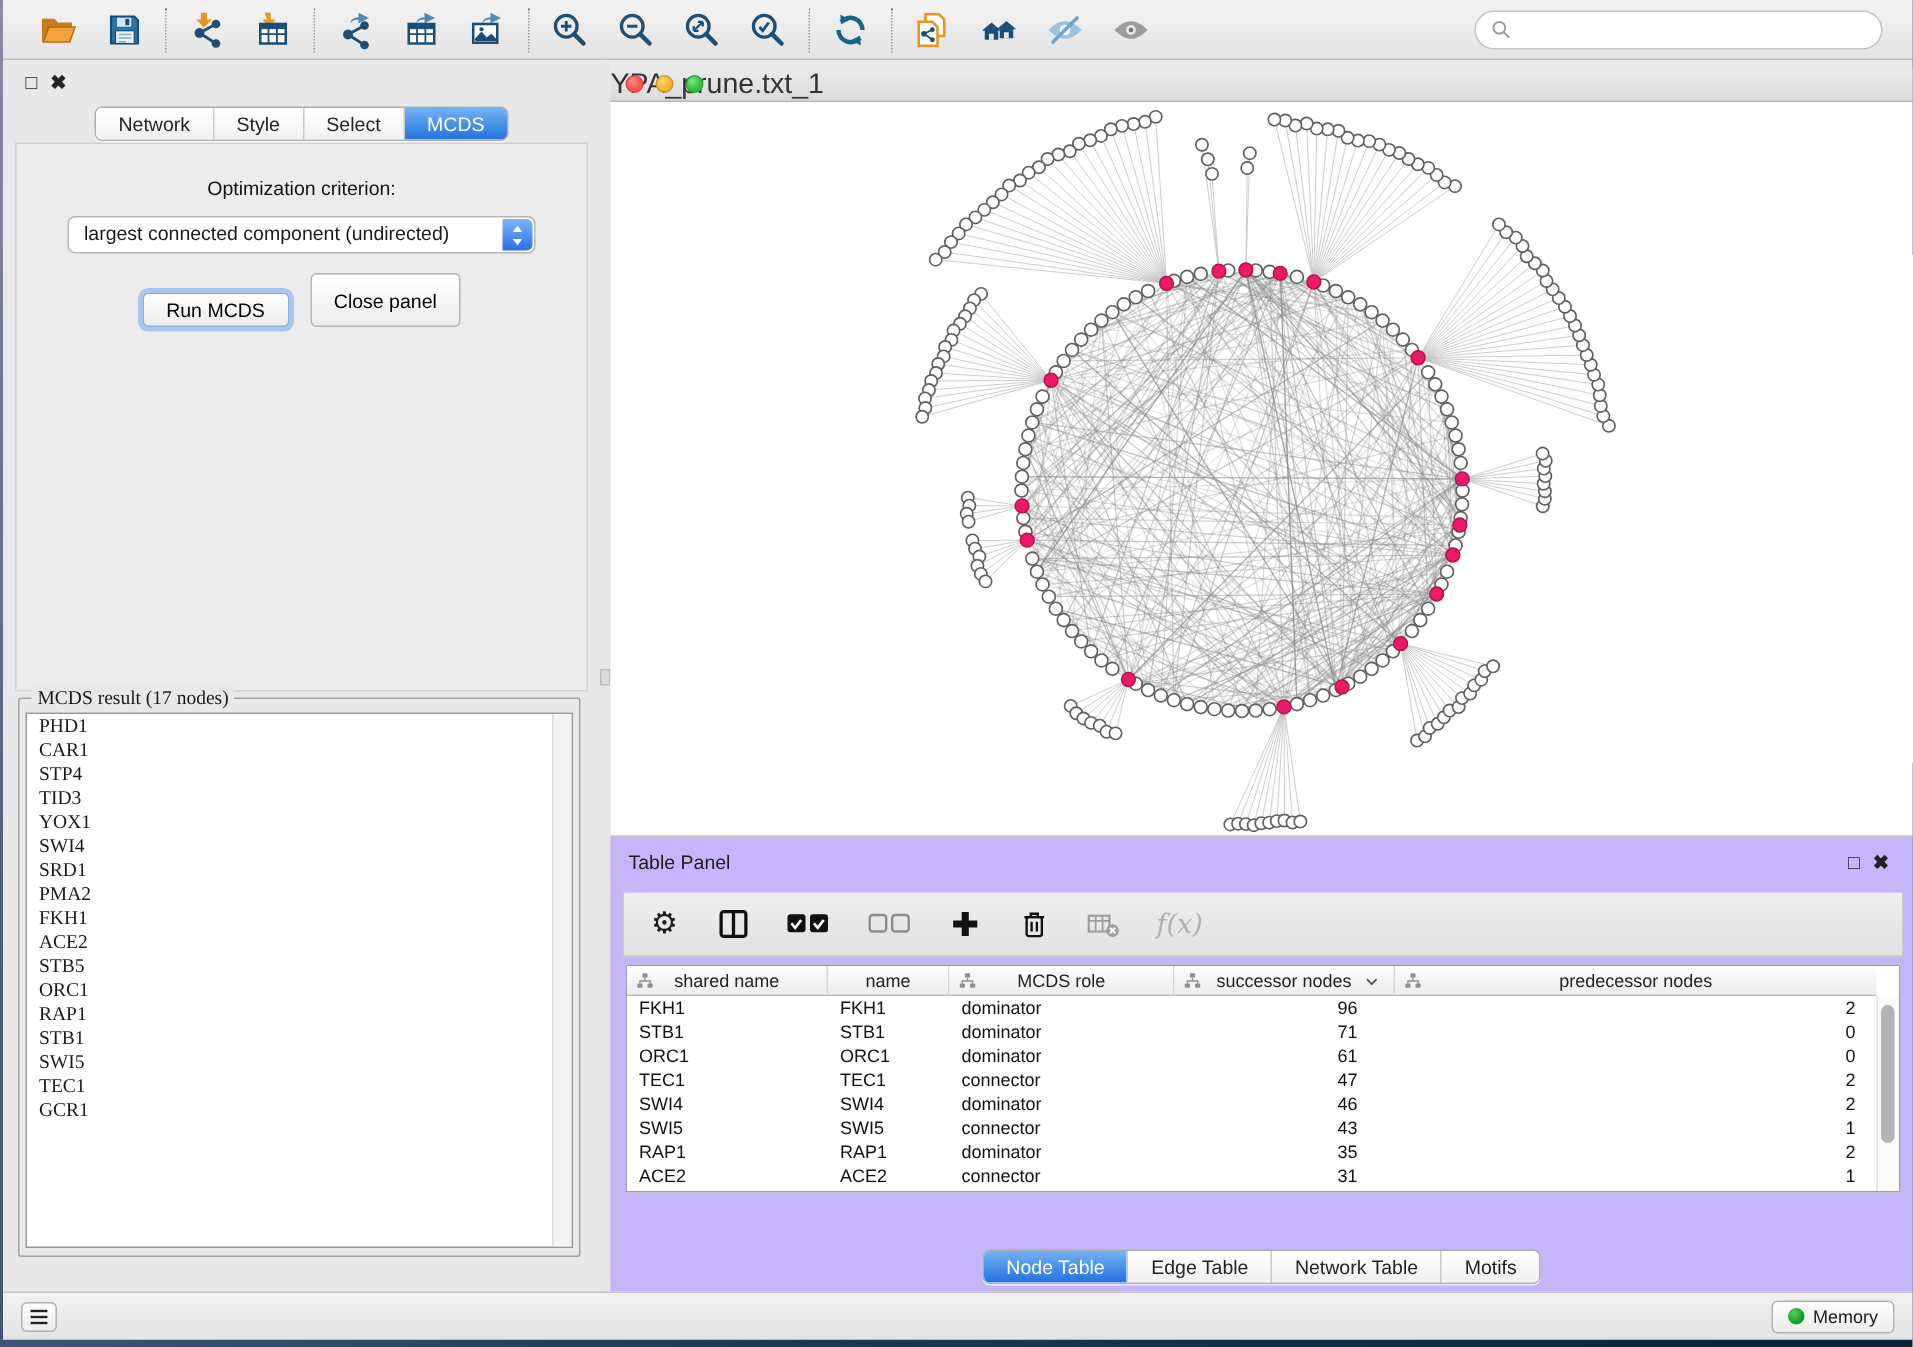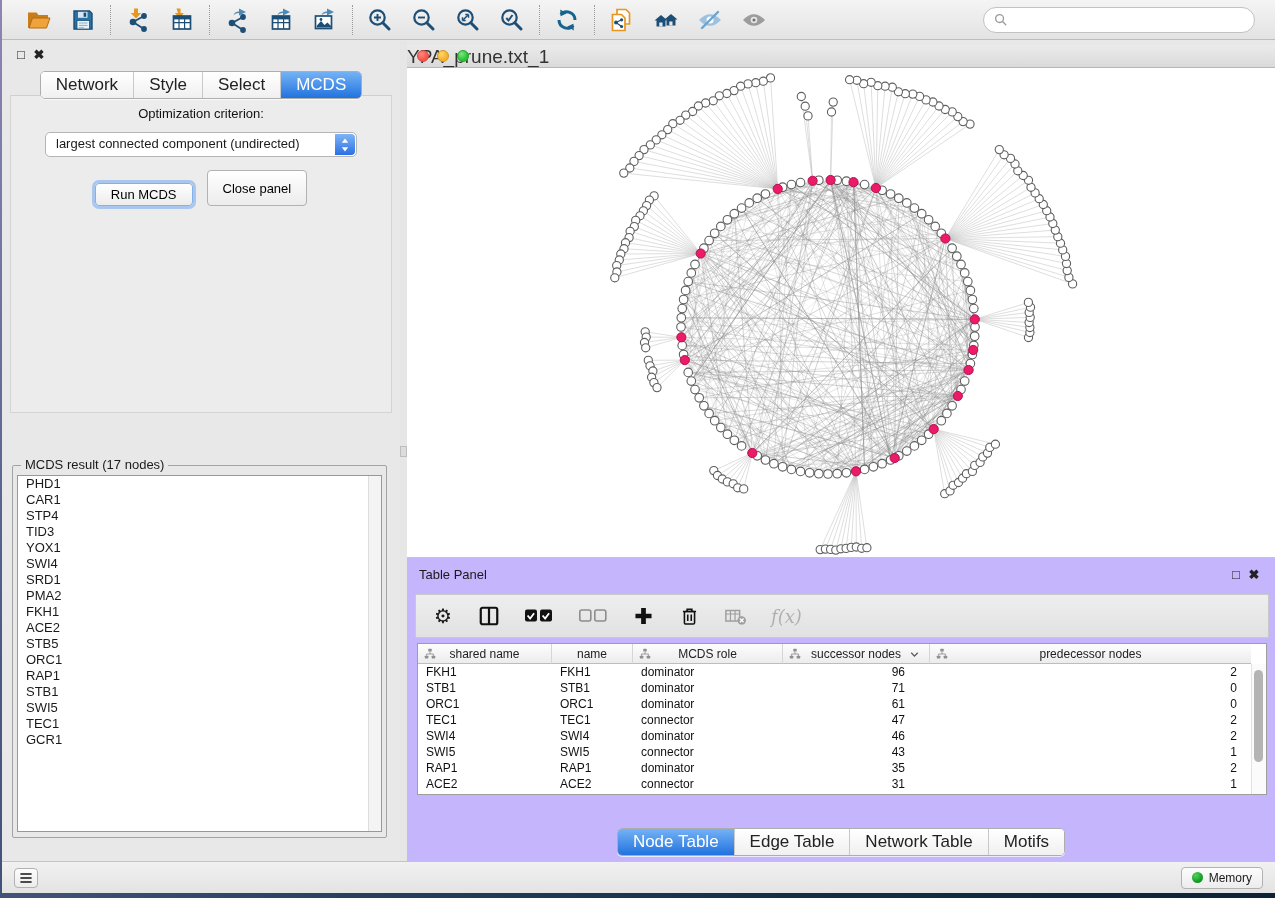--- a/index.html
+++ b/index.html
@@ -25,40 +25,40 @@
                      font:13px "Liberation Sans",sans-serif; padding-left:5px; }
 
   
   .control-panel { position:absolute; left:0; top:41px; width:398px; bottom:32px; background:#e8e8e8; }
   .panel-header { height:26px; display:flex; align-items:center; padding:0 10px; font-size:13px; }
   .panel-header .ph-title { flex:1; }
   .win-btn { width:18px; text-align:center; color:#222; cursor:pointer; font-size:13px; }
   .win-btn.close { font-weight:bold; }
   .seg { display:inline-flex; background:#fff; border:1px solid #adadad; border-radius:5px; overflow:hidden;
          box-shadow:0 1px 0 rgba(255,255,255,.7); }
-  .seg-btn { padding:3px 15px; font-size:17px; color:#222; background:linear-gradient(#ffffff,#f0f0f0);
+  .seg-btn { padding:3px 15px; font-size:13px; color:#222; background:linear-gradient(#ffffff,#f0f0f0);
              border-left:1px solid #c9c9c9; cursor:pointer; white-space:nowrap; }
   .seg-btn:first-child { border-left:none; }
   .seg-btn.sel { background:linear-gradient(#74b2f4,#2273df); color:#fff; }
   .cp-tabs { position:absolute; top:30px; left:0; right:0; text-align:center; z-index:2; }
-  .cp-body { position:absolute; left:8px; right:8px; top:54px; height:318px; background:#ececec;
-             border:1px solid #d4d4d4; border-top:1px solid #cfcfcf; padding-top:10px; text-align:center; }
+  .cp-body { position:absolute; left:8px; right:8px; top:54px; height:366px; background:#ececec;
+             border:1px solid #d4d4d4; border-top:1px solid #cfcfcf; padding-top:22px; text-align:center; }
   .opt-label { font-size:13px; color:#111; }
   .select { width:312px; height:25px; margin:11px auto 0; background:#fff; border:1px solid #b5b5b5;
             border-radius:5px; position:relative; text-align:left; padding:3px 26px 0 10px; font-size:13px;
             cursor:pointer; }
   .select .stepper { position:absolute; right:1px; top:1px; bottom:1px; width:20px;
             background:linear-gradient(#7fb5f6,#2a6fe4); border-radius:0 4px 4px 0;
             display:flex; align-items:center; justify-content:center; }
   .btn-row { margin-top:13px; display:flex; justify-content:center; gap:14px; }
   .btn { padding:3px 15px; font-size:13px; background:linear-gradient(#ffffff,#ececec);
          border:1px solid #b2b2b2; border-radius:4px; cursor:pointer; }
   .btn.focused { border-color:#83b1e8; box-shadow:0 0 0 3px rgba(115,170,240,.55);margin-top:13px; }
   .groupbox { position:absolute; left:10px; right:13px; top:424px; bottom:23px;
-              border:1px solid #a3a3a3; border-radius:2px; }
+              border:1px solid #a3a3a3; border-radius:2px;font-family:Liberation Serif, serif; }
   .groupbox .legend { position:absolute; top:-9px; left:8px; background:#e8e8e8; padding:0 4px; font-size:13px; }
   .mcds-list { position:absolute; left:4px; right:4px; top:9px; bottom:5px; background:#fff;
                border:1px solid #989898; overflow:hidden; }
   .mcds-scroll { position:absolute; top:0; bottom:0; right:0; width:13px; background:#f4f4f4;
                border-left:1px solid #ddd; }
   .mcds-item { height:16px; line-height:16px; padding-left:8px; font-size:13px; cursor:default; }
 
   
   .v-split { position:absolute; left:398px; width:7px; top:41px; bottom:32px; background:#e6e6e6; }
   .v-split .grip { position:absolute; top:405px; left:0; width:7px; height:11px; background:#dcdcdc;

